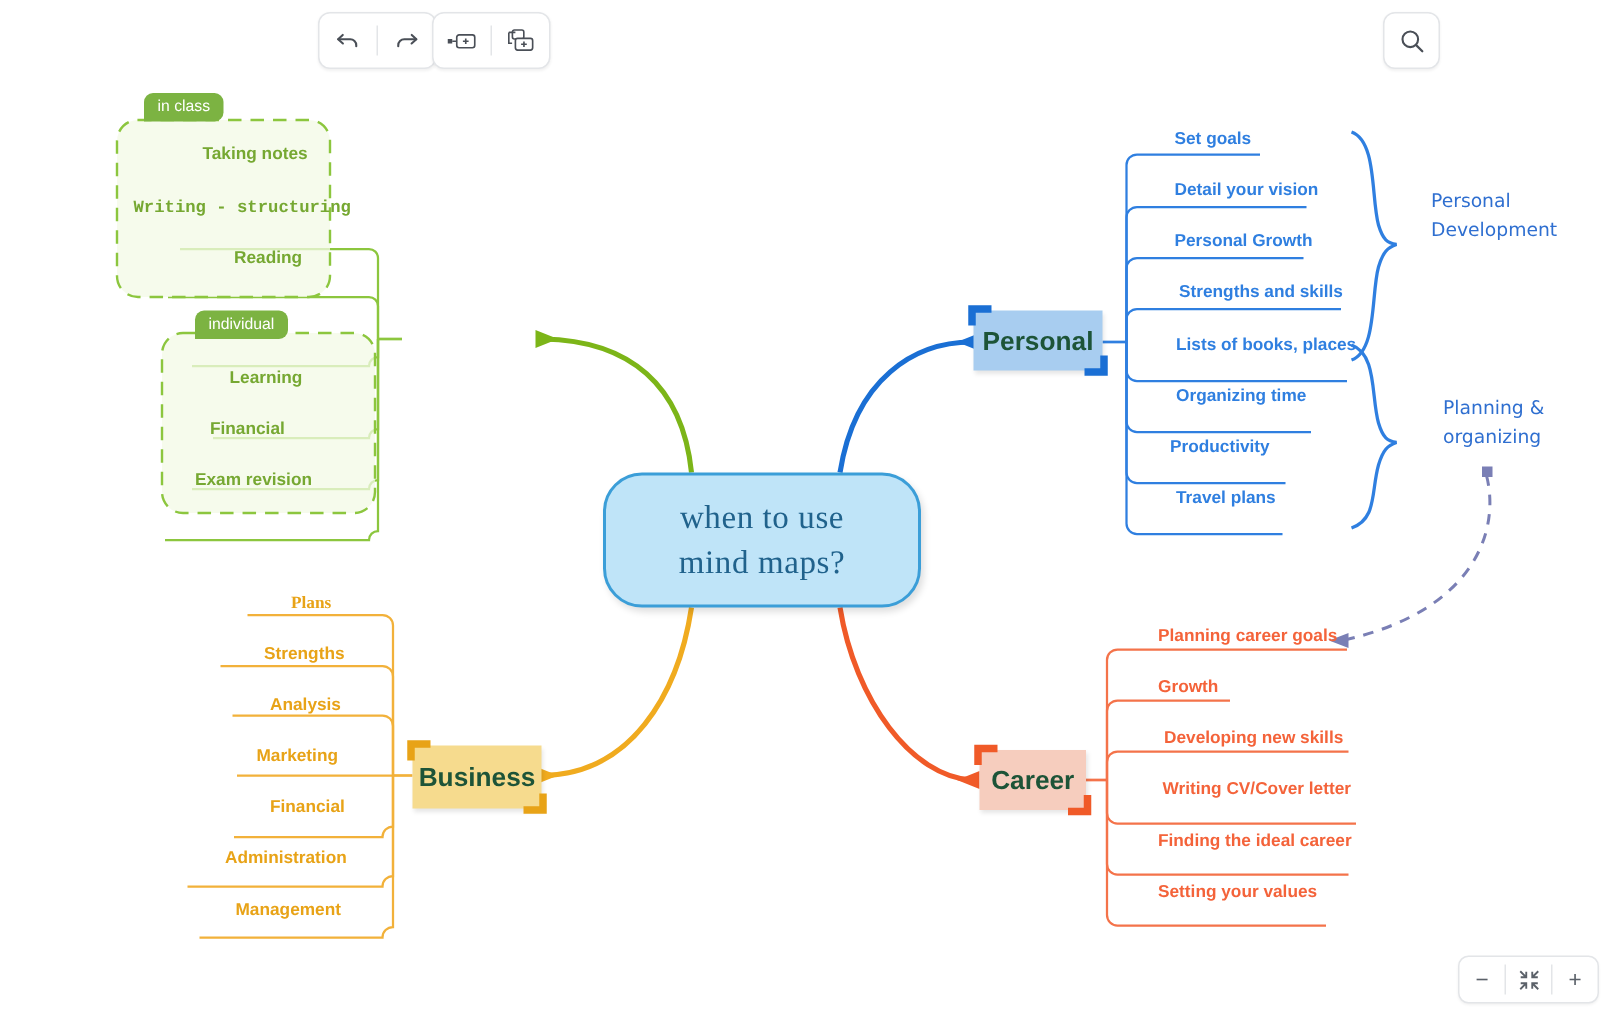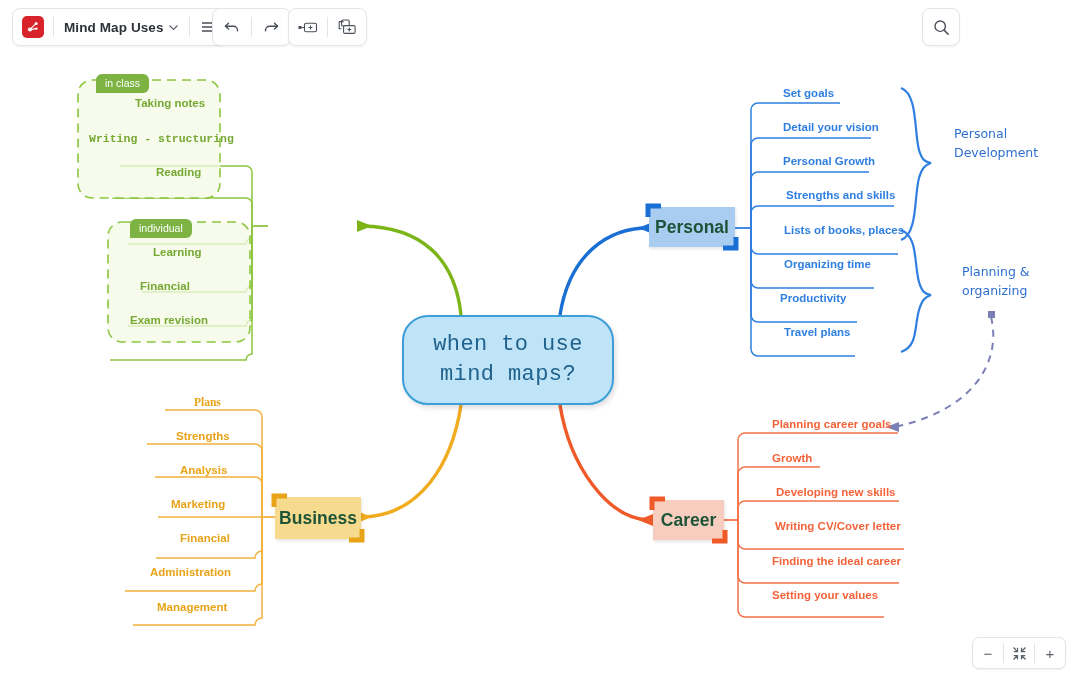--- a/index.html
+++ b/index.html
@@ -39,79 +39,56 @@
   svg.layer{position:absolute;left:0;top:0;width:1080px;height:629px;overflow:visible;}
   .node{position:absolute;box-sizing:border-box;}
   
   .central{
     left:402px;top:263px;width:212px;height:90px;
     background:#bfe4f8;border:2px solid #3b9ed8;border-radius:26px;
     display:flex;flex-direction:column;align-items:center;justify-content:center;
     color:#1f5d85;box-shadow:2px 3px 5px rgba(0,0,0,.13);
   }
   .central span{
-    font-family:Liberation Mono, monospace;font-size:22px;line-height:30px;
+    font-family:Liberation Serif, serif;font-size:22px;line-height:30px;
     letter-spacing:.4px;color:#20628c;
   }
   
   .mainbox{
     display:flex;align-items:center;justify-content:center;
     font-size:17.5px;font-weight:bold;color:#1d5438;
     box-shadow:1px 2px 3px rgba(0,0,0,.10);
   }
   .corner{position:absolute;}
   
   .sub{
     position:absolute;font-size:11.5px;font-weight:bold;white-space:nowrap;
   }
   .tag{
     position:absolute;border-radius:6px 6px 6px 0;color:#fff;font-size:10.5px;
-    padding:3px 9px 4px 9px;font-weight:normal;margin-top:12px;
+    padding:3px 9px 4px 9px;font-weight:normal;
   }
   .hand{
     position:absolute;font-family:"DejaVu Sans",sans-serif;
     font-size:12.5px;line-height:19px;color:#2f6fd0;white-space:nowrap;
   }
   
   .zoomctl{
     position:absolute;right:14px;bottom:12px;height:30px;display:flex;
     align-items:center;background:#fff;border:1px solid #e3e5e8;border-radius:7px;
     box-shadow:0 1px 2px rgba(0,0,0,.06);
   }
   .zbtn{width:30px;height:28px;display:flex;align-items:center;justify-content:center;
         font-size:15px;color:#5b6169;cursor:pointer;}
 </style>
 </head>
 <body>
 
 <div class="toolbar">
 
-  <div class="tgroup" style="left:12px;top:8px;">
-    <div class="logo">
-      <svg width="14" height="14" viewBox="0 0 14 14">
-        <circle cx="4" cy="9.5" r="2.1" fill="#fff"></circle>
-        <circle cx="10.2" cy="3.4" r="1.5" fill="#fff"></circle>
-        <circle cx="10.4" cy="8.6" r="1.2" fill="#fff"></circle>
-        <path d="M4.2 9.2 L10 3.6 M4.4 9.6 L10.2 8.6" stroke="#fff" stroke-width="1.1" fill="none"></path>
-      </svg>
-    </div>
-    <div class="tdiv"></div>
-    <div class="doctitle">Mind Map Uses</div>
-    <div class="chev">
-      <svg width="11" height="11" viewBox="0 0 11 11">
-          <path d="M1.5 3.5 L5.5 7.5 L9.5 3.5" stroke="#5b6169" stroke-width="1.1" fill="none"></path>
-        </svg>
-    </div>
-    <div class="tdiv"></div>
-    <div class="tbtn">
-      <svg width="16" height="14" viewBox="0 0 16 14">
-        <path d="M1 3h14M1 7h14M1 11h14" stroke="#4a4f57" stroke-width="1.35"></path>
-      </svg>
-    </div>
-  </div>
 
   <div class="tgroup" style="left:212px;top:8px;">
     <div class="tbtn">
       <svg width="18" height="16" viewBox="0 0 18 16">
         <path d="M5.5 4.3 L2.4 7.2 L5.6 10" stroke="#4a4f57" stroke-width="1.4" fill="none" stroke-linecap="round" stroke-linejoin="round"></path>
         <path d="M2.6 7.2 H10.5 a4 4 0 0 1 4 4 v0.6" stroke="#4a4f57" stroke-width="1.4" fill="none" stroke-linecap="round"></path>
       </svg>
     </div>
     <div class="tdiv"></div>
     <div class="tbtn">

